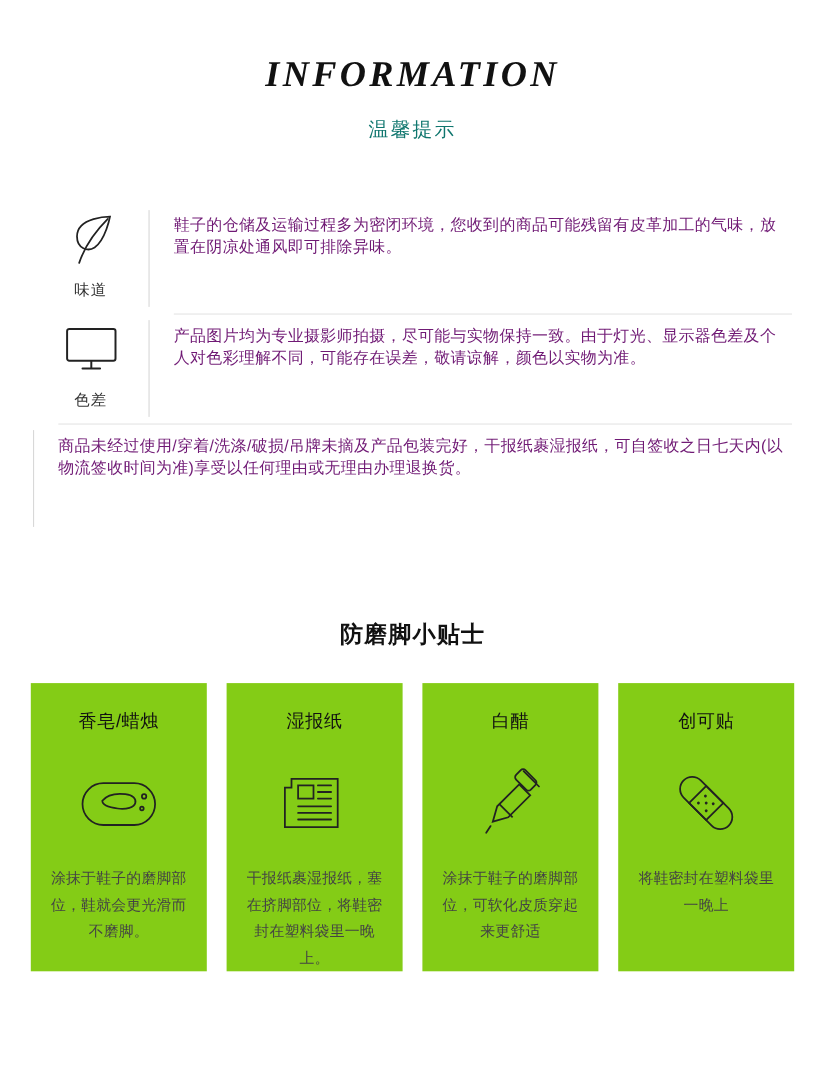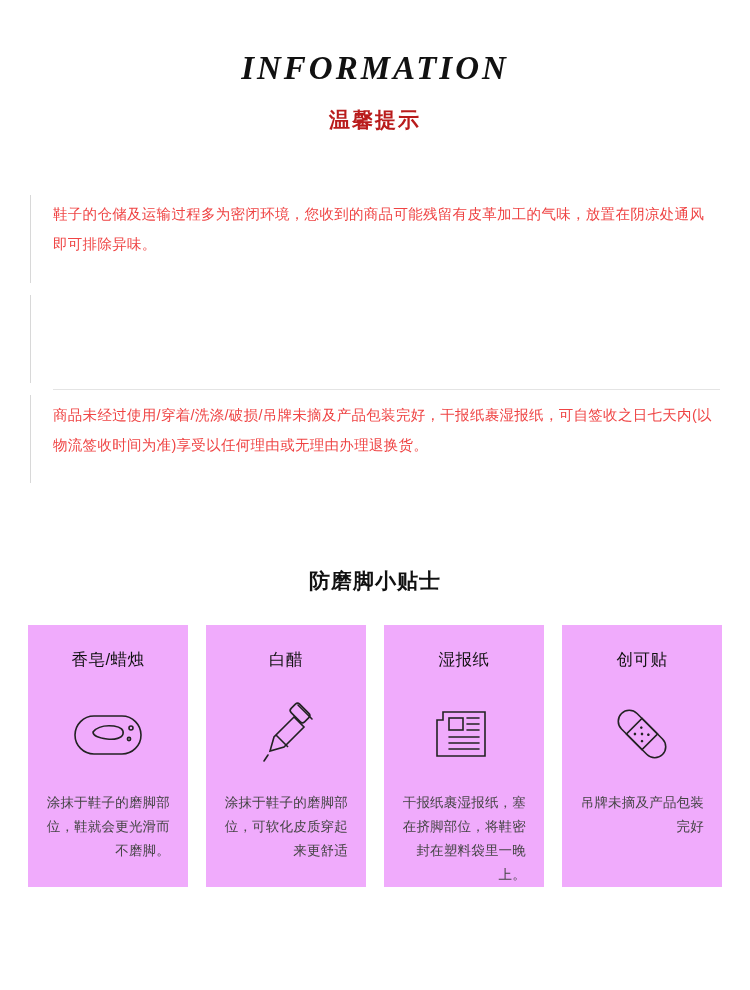--- a/index.html
+++ b/index.html
@@ -30,24 +30,23 @@
     font-family: "Liberation Serif", serif;
     font-size: 33px;
     letter-spacing: 3px;
     font-weight: bold;
     font-style: italic;
     color: #111;
     line-height: 1.1;
   }
   .header-sub {
     margin-top: 20px;
-    font-size: 21px;
-    color: #b91c1c;
+    font-size: 18px;
+    color: #0f766e;
     letter-spacing: 2px;
-    font-weight: bold;
   }
 
   
   .info-block {
     margin: 55px 0 0 0;
     padding: 0 30px 0 30px;
     display: flex;
     flex-direction: column;
   }
   .info-row {
@@ -79,22 +78,22 @@
   }
   .info-divider {
     width: 1px;
     align-self: stretch;
     background: #d8d8d8;
     margin: 6px 22px 6px 0;
   }
   .info-text {
     flex: 1;
     font-size: 14.5px;
-    line-height: 30px;
-    color: #ef4444;
+    line-height: 20px;
+    color: #701a75;
     padding-top: 10px;
     padding-right: 8px;
     letter-spacing: 0.3px;
   }
   .info-row.row-sep .info-text {
     border-top: 1px solid #e4e4e4;
   }
 
   
   .tips-title {
@@ -108,21 +107,21 @@
   }
   .tips-grid {
     display: flex;
     justify-content: space-between;
     padding: 0 28px;
     margin-top: 30px;
   }
   .tip-card {
     width: 160px;
     height: 262px;
-    background: #f0abfc;
+    background: #84cc16;
     box-sizing: border-box;
     padding-top: 24px;
     display: flex;
     flex-direction: column;
     align-items: center;
   }
   .tip-title {
     font-size: 16.5px;
     color: #111;
     letter-spacing: 0.5px;
@@ -133,44 +132,64 @@
     display: flex;
     align-items: center;
     justify-content: center;
   }
   .tip-icon svg { display:block; }
   .tip-desc {
     margin-top: 16px;
     font-size: 13.5px;
     line-height: 24px;
     color: #444;
-    text-align: right;
+    text-align: center;
     width: 124px;
     letter-spacing: 0.2px;
   }
 </style>
 </head>
 <body>
 
 <div class="page">
 
   <div class="header">
     <div class="header-title">INFORMATION</div>
     <div class="header-sub">温馨提示</div>
   </div>
 
   <div class="info-block">
 
     <div class="info-row">
+      <div class="info-left">
+        <div class="info-icon">
+          <svg width="46" height="50" viewBox="0 0 46 50" fill="none" stroke="#222" stroke-width="1.6">
+            <path d="M40 4 C40 4 10 4 10 22 C10 33 20 36 26 32 C36 25 40 4 40 4 Z"></path>
+            <path d="M38 6 C30 14 18 28 12 46" stroke-linecap="round"></path>
+          </svg>
+        </div>
+        <div class="info-label">味道</div>
+      </div>
       <div class="info-divider"></div>
       <div class="info-text">鞋子的仓储及运输过程多为密闭环境，您收到的商品可能残留有皮革加工的气味，放置在阴凉处通风即可排除异味。</div>
     </div>
 
     <div class="info-row row-sep">
+      <div class="info-left">
+        <div class="info-icon">
+          <svg width="50" height="46" viewBox="0 0 50 46" fill="none" stroke="#222" stroke-width="1.8">
+            <rect x="3" y="4" width="44" height="29" rx="2"></rect>
+            <path d="M17 40 H33" stroke-linecap="round"></path>
+            <path d="M25 33 V40"></path>
+          </svg>
+        </div>
+        <div class="info-label">色差</div>
+      </div>
       <div class="info-divider"></div>
+      <div class="info-text">产品图片均为专业摄影师拍摄，尽可能与实物保持一致。由于灯光、显示器色差及个人对色彩理解不同，可能存在误差，敬请谅解，颜色以实物为准。</div>
     </div>
 
     <div class="info-row row-sep">
       <div class="info-divider"></div>
       <div class="info-text">商品未经过使用/穿着/洗涤/破损/吊牌未摘及产品包装完好，干报纸裹湿报纸，可自签收之日七天内(以物流签收时间为准)享受以任何理由或无理由办理退换货。</div>
     </div>
 
   </div>
 
   <div class="tips-title">防磨脚小贴士</div>
@@ -181,62 +200,62 @@
       <div class="tip-title">香皂/蜡烛</div>
       <div class="tip-icon">
         <svg width="78" height="56" viewBox="0 0 78 56" fill="none" stroke="#222" stroke-width="1.6">
           <rect x="6" y="10" width="66" height="38" rx="19"></rect>
           <path d="M24 26 C28 21 36 19 45 20 C52 21 55 24 54 28 C53 32 46 34 38 33 C30 32 24 30 24 26 Z"></path>
           <circle cx="62" cy="22" r="2"></circle>
           <circle cx="60" cy="33" r="1.6"></circle>
         </svg>
       </div>
       <div class="tip-desc">涂抹于鞋子的磨脚部位，鞋就会更光滑而不磨脚。</div>
+    </div>
+
+    <div class="tip-card">
+      <div class="tip-title">湿报纸</div>
+      <div class="tip-icon">
+        <svg width="62" height="60" viewBox="0 0 62 60" fill="none" stroke="#222" stroke-width="1.6">
+          <path d="M10 8 H52 V52 H4 V16 H10 Z"></path>
+          <rect x="16" y="14" width="14" height="12"></rect>
+          <path d="M34 14 H46 M34 20 H46 M34 26 H46" stroke-linecap="round"></path>
+          <path d="M16 33 H46 M16 39 H46 M16 45 H46" stroke-linecap="round"></path>
+        </svg>
+      </div>
+      <div class="tip-desc">干报纸裹湿报纸，塞在挤脚部位，将鞋密封在塑料袋里一晚上。</div>
     </div>
 
     <div class="tip-card">
       <div class="tip-title">白醋</div>
       <div class="tip-icon">
         <svg width="64" height="70" viewBox="0 0 64 70" fill="none" stroke="#222" stroke-width="1.6">
           <path d="M44 6 L58 20" stroke-linecap="round"></path>
           <rect x="36.5" y="8" width="19" height="12" rx="3" transform="rotate(45 46 14)"></rect>
           <path d="M40 18 L20 38 L16 52 L30 48 L50 28 Z"></path>
           <path d="M22 36 L34 48"></path>
           <path d="M14 56 L10 62" stroke-linecap="round"></path>
         </svg>
       </div>
       <div class="tip-desc">涂抹于鞋子的磨脚部位，可软化皮质穿起来更舒适</div>
-    </div>
-
-    <div class="tip-card">
-      <div class="tip-title">湿报纸</div>
-      <div class="tip-icon">
-        <svg width="62" height="60" viewBox="0 0 62 60" fill="none" stroke="#222" stroke-width="1.6">
-          <path d="M10 8 H52 V52 H4 V16 H10 Z"></path>
-          <rect x="16" y="14" width="14" height="12"></rect>
-          <path d="M34 14 H46 M34 20 H46 M34 26 H46" stroke-linecap="round"></path>
-          <path d="M16 33 H46 M16 39 H46 M16 45 H46" stroke-linecap="round"></path>
-        </svg>
-      </div>
-      <div class="tip-desc">干报纸裹湿报纸，塞在挤脚部位，将鞋密封在塑料袋里一晚上。</div>
     </div>
 
     <div class="tip-card">
       <div class="tip-title">创可贴</div>
       <div class="tip-icon">
         <svg width="66" height="66" viewBox="0 0 66 66" fill="none" stroke="#222" stroke-width="1.6">
           <g transform="rotate(45 33 33)">
             <rect x="4" y="22" width="58" height="22" rx="11"></rect>
             <rect x="22" y="22" width="22" height="22"></rect>
             <circle cx="28" cy="29" r="1.3" fill="#222" stroke="none"></circle>
             <circle cx="38" cy="29" r="1.3" fill="#222" stroke="none"></circle>
             <circle cx="33" cy="33" r="1.3" fill="#222" stroke="none"></circle>
             <circle cx="28" cy="38" r="1.3" fill="#222" stroke="none"></circle>
             <circle cx="38" cy="38" r="1.3" fill="#222" stroke="none"></circle>
           </g>
         </svg>
       </div>
-      <div class="tip-desc">吊牌未摘及产品包装完好</div>
+      <div class="tip-desc">将鞋密封在塑料袋里一晚上</div>
     </div>
 
   </div>
 
 </div>
 
 </body></html>

